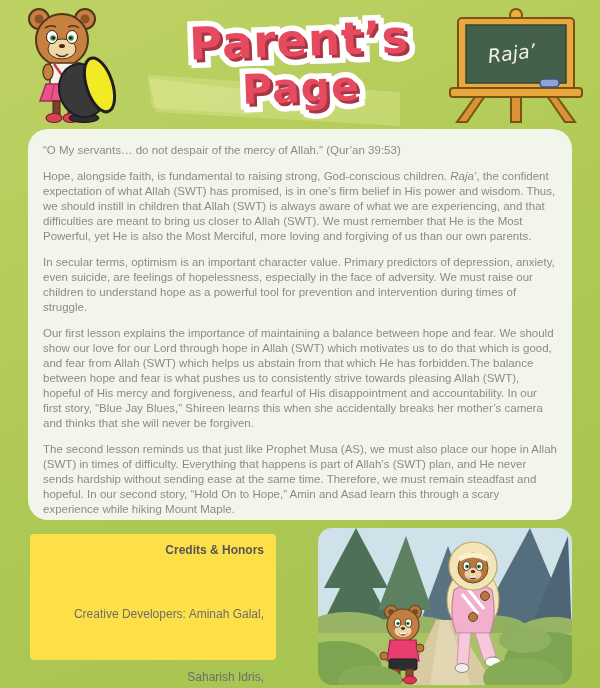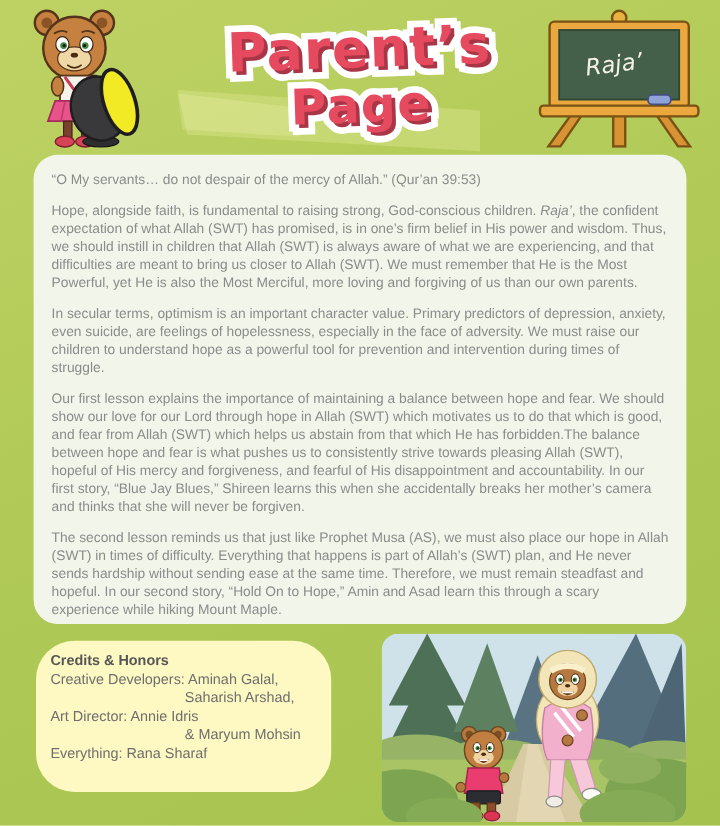--- a/index.html
+++ b/index.html
@@ -19,25 +19,25 @@
     left:28px;top:129px;width:544px;height:391px;box-sizing:border-box;
     background:#f2f6ea;border-radius:20px;padding:14px 15px 10px 15px;
     color:#8b8b8b;font-size:11.5px;line-height:15px;
   }
   .content-panel p{margin:0 0 11px 0;}
   .content-panel p:last-child{margin-bottom:0;}
   .content-panel i{font-style:italic;}
   
   .credits-panel{
     left:30px;top:534px;width:246px;height:126px;box-sizing:border-box;
-    background:#fef9c3;border-radius:32px;padding:9px 12px;
-    color:#6e6e6e;font-size:12px;line-height:15.5px;
+    background:#fde047;border-radius:4px;padding:9px 12px;
+    color:#6e6e6e;font-size:12px;line-height:15.5px;text-align:right;
   }
   .credits-heading{font-weight:bold;color:#565656;}
-  .credit-line{white-space:nowrap;}
+  .credit-line{white-space:nowrap;margin-top:48px;}
   .credit-line.indent{padding-left:112px;}
   
   .hike-illustration{
     left:318px;top:528px;width:254px;height:157px;border-radius:14px;overflow:hidden;
   }
   svg{display:block;}
   .title-text{font-family:"DejaVu Sans",sans-serif;font-weight:bold;letter-spacing:1px;}
 </style>
 </head>
 <body>
@@ -128,21 +128,21 @@
   <p>“O My servants… do not despair of the mercy of Allah.” (Qur’an 39:53)</p>
   <p><span>Hope, alongside faith, is fundamental to raising strong, God-conscious children. </span><i>Raja’</i><span>, the confident expectation of what Allah (SWT) has promised, is in one’s firm belief in His power and wisdom. Thus, we should instill in children that Allah (SWT) is always aware of what we are experiencing, and that difficulties are meant to bring us closer to Allah (SWT). We must remember that He is the Most Powerful, yet He is also the Most Merciful, more loving and forgiving of us than our own parents.</span></p>
   <p>In secular terms, optimism is an important character value. Primary predictors of depression, anxiety, even suicide, are feelings of hopelessness, especially in the face of adversity. We must raise our children to understand hope as a powerful tool for prevention and intervention during times of struggle.</p>
   <p>Our first lesson explains the importance of maintaining a balance between hope and fear. We should show our love for our Lord through hope in Allah (SWT) which motivates us to do that which is good, and fear from Allah (SWT) which helps us abstain from that which He has forbidden.The balance between hope and fear is what pushes us to consistently strive towards pleasing Allah (SWT), hopeful of His mercy and forgiveness, and fearful of His disappointment and accountability. In our first story, “Blue Jay Blues,” Shireen learns this when she accidentally breaks her mother’s camera and thinks that she will never be forgiven.</p>
   <p>The second lesson reminds us that just like Prophet Musa (AS), we must also place our hope in Allah (SWT) in times of difficulty. Everything that happens is part of Allah’s (SWT) plan, and He never sends hardship without sending ease at the same time. Therefore, we must remain steadfast and hopeful. In our second story, “Hold On to Hope,” Amin and Asad learn this through a scary experience while hiking Mount Maple.</p>
 </div>
 
 <div class="abs credits-panel">
   <div class="credits-heading">Credits &amp; Honors</div>
   <div class="credit-line">Creative Developers: Aminah Galal,</div>
-  <div class="credit-line indent">Saharish Arshad,</div>
+  <div class="credit-line indent">Saharish Idris,</div>
   <div class="credit-line">Art Director: Annie Idris</div>
   <div class="credit-line indent">&amp; Maryum Mohsin</div>
   <div class="credit-line">Everything: Rana Sharaf</div>
 </div>
 
 <div class="abs hike-illustration">
   <svg width="254" height="157" viewBox="0 0 254 157">
     <rect x="0" y="0" width="254" height="157" fill="#cfe2ea"></rect>
 
     <polygon points="130,18 103,92 157,92" fill="#5a7383"></polygon>

